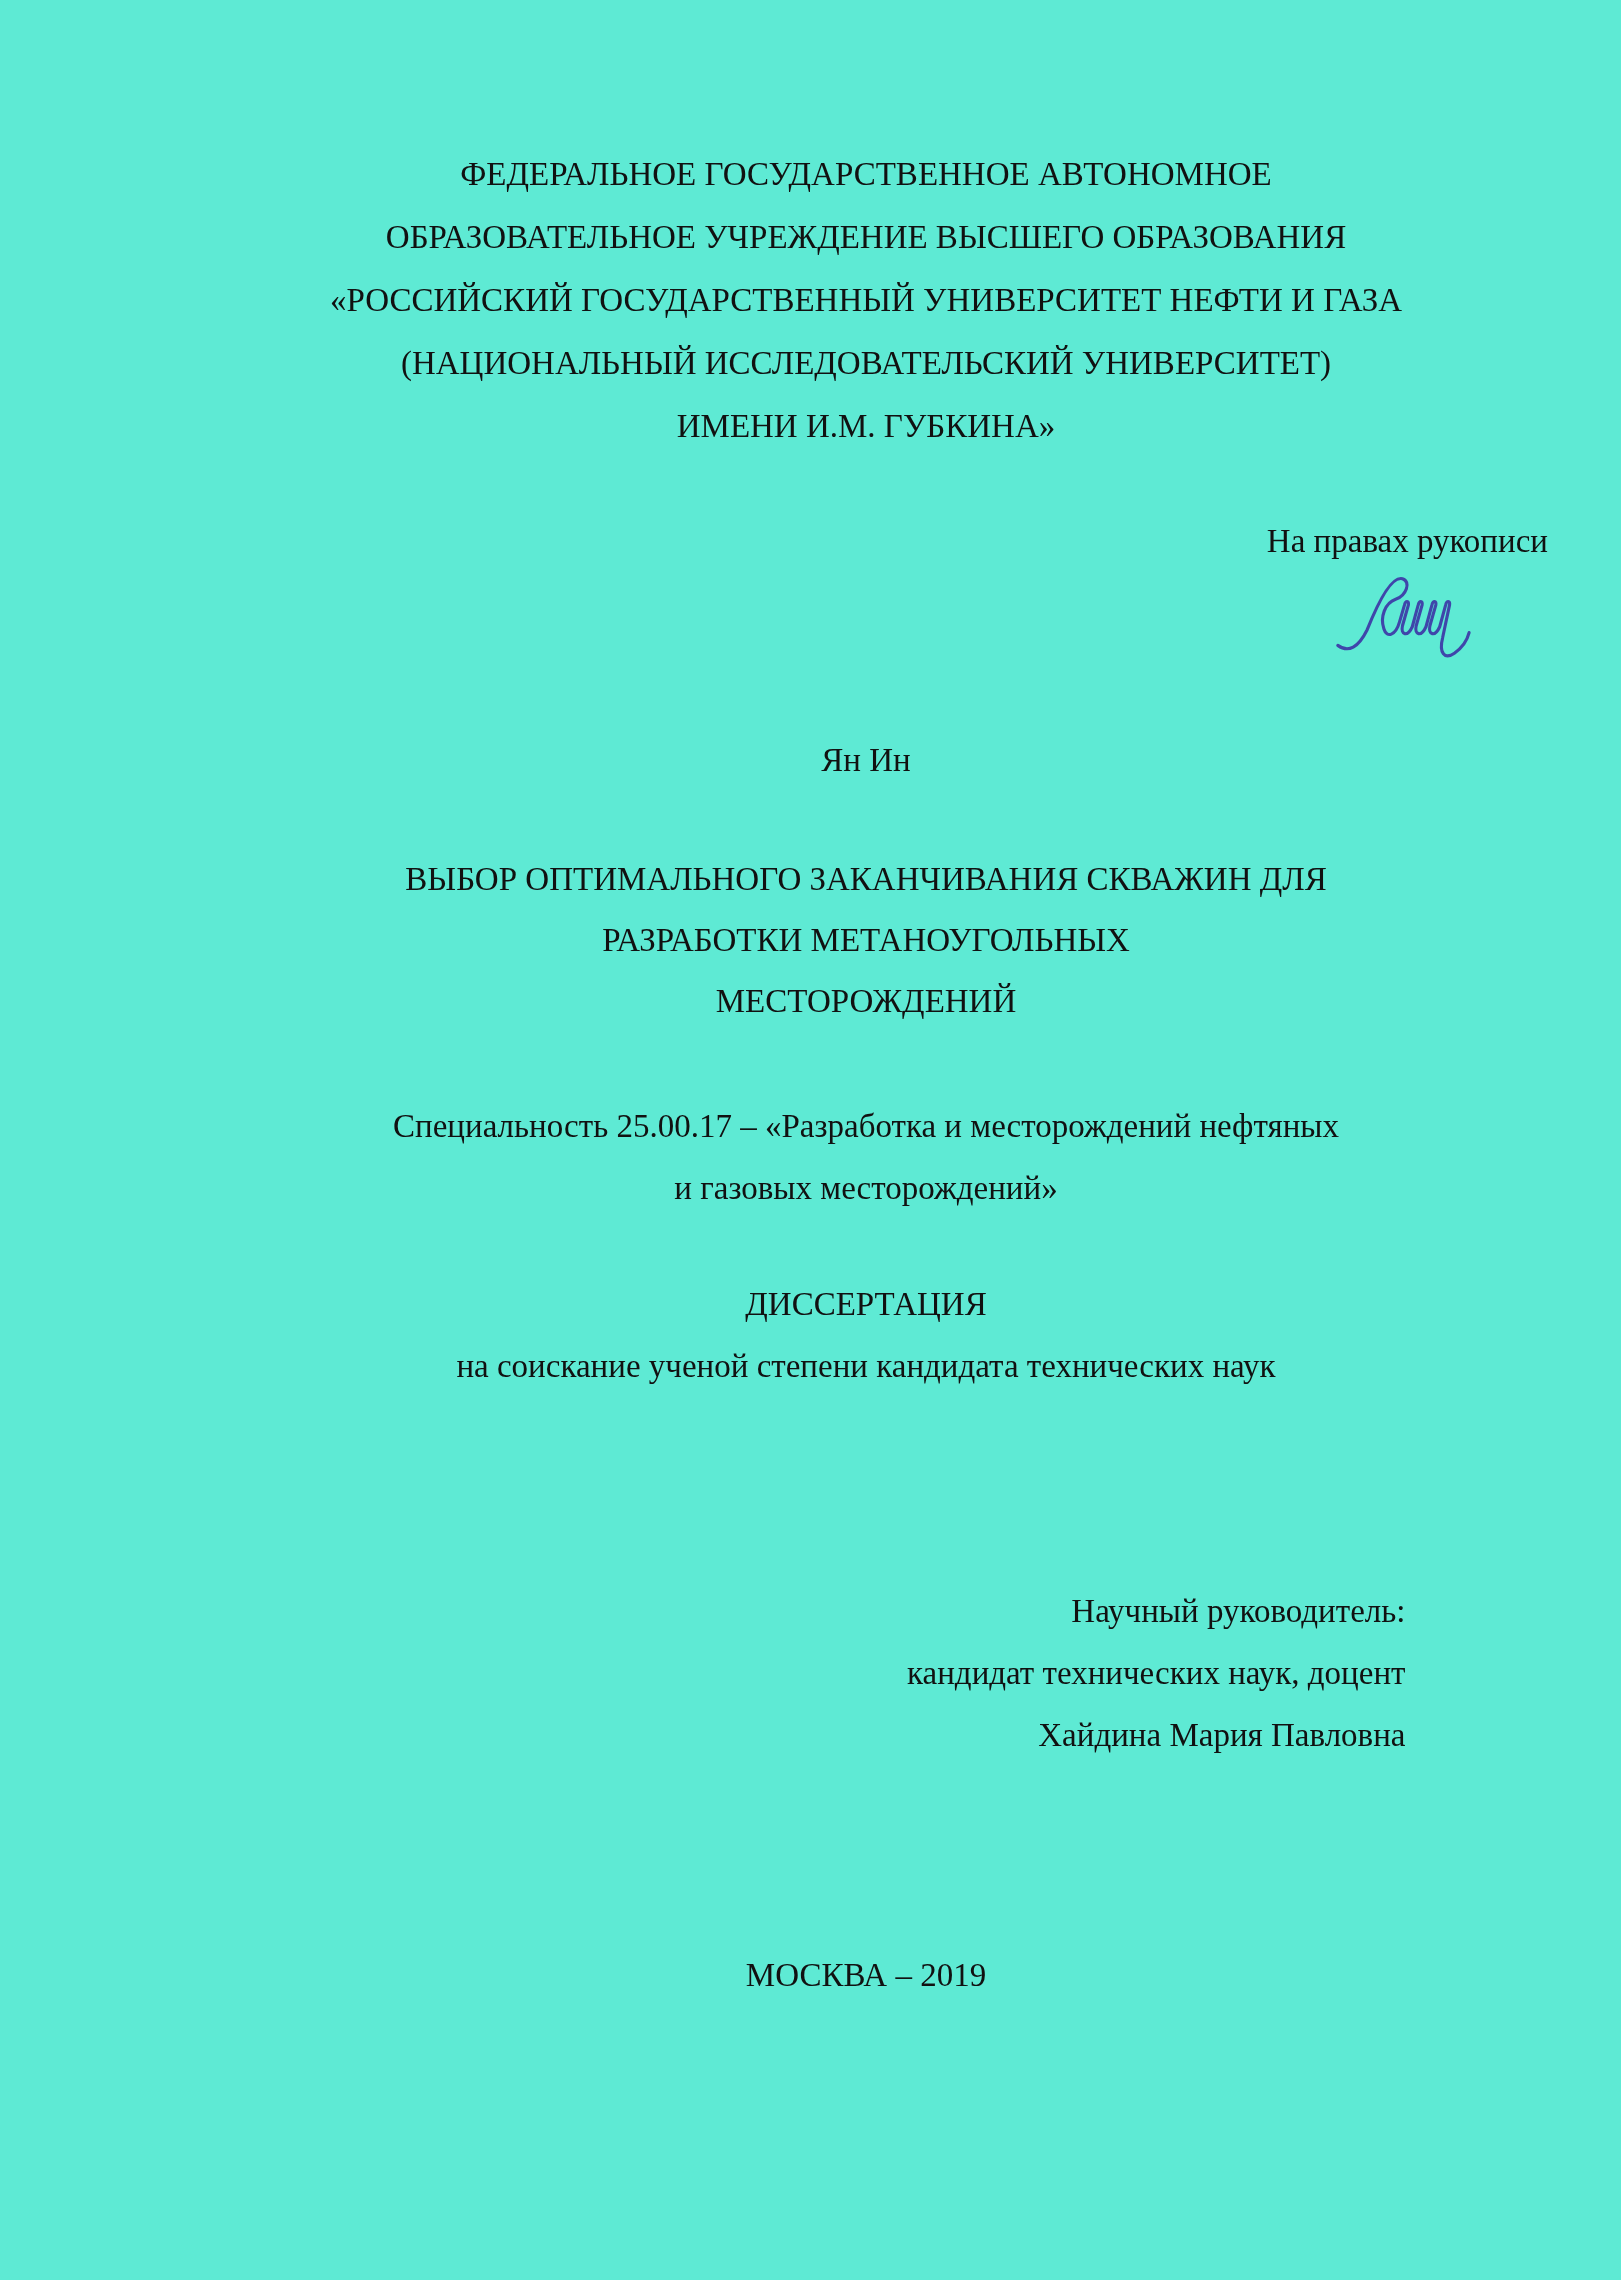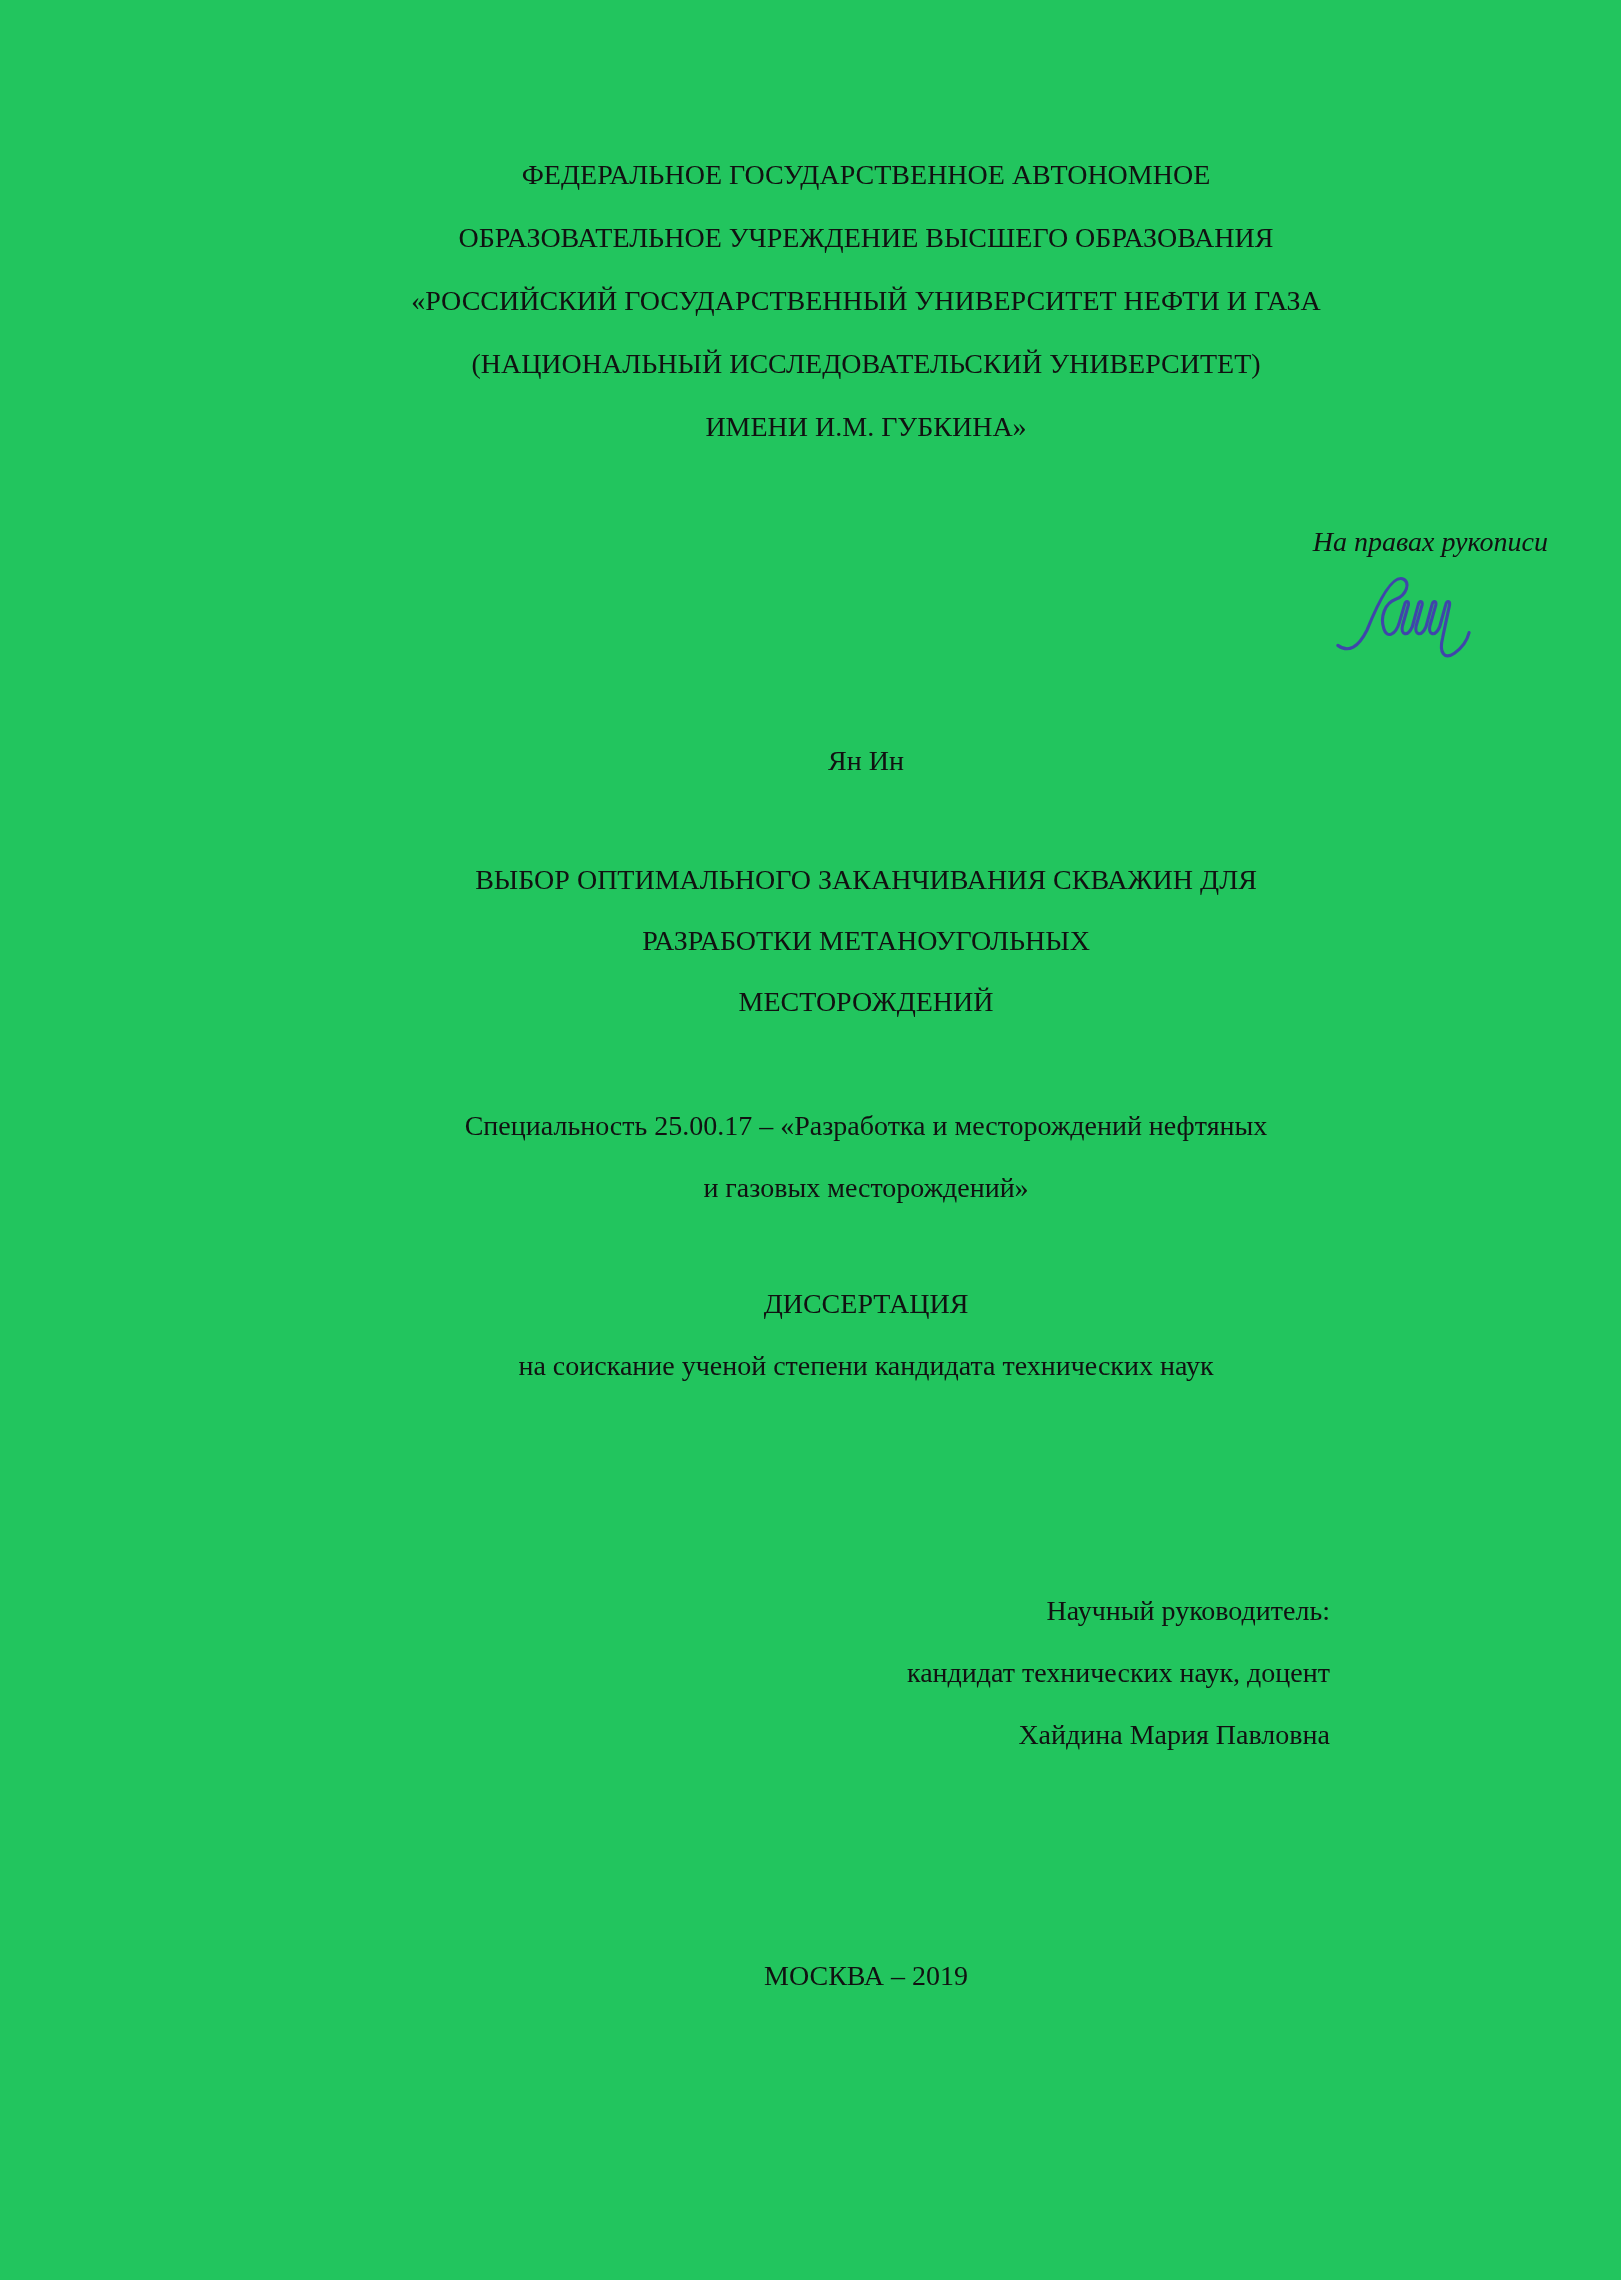--- a/index.html
+++ b/index.html
@@ -1,39 +1,38 @@
 <!DOCTYPE html>
 <html lang="ru"><head>
 <meta charset="utf-8">
 <style>
   html,body{margin:0;padding:0;background:#ffffff;}
   .page{
     position:relative;
     width:1621px;
     height:2281px;
-    background:#22c55e;
+    background:#5eead4;
     font-family:"Liberation Serif", serif;
     color:#111111;
-    font-size:28px;
+    font-size:33px;
     overflow:hidden;
   }
   .block{
     position:absolute;
     left:231px;
     right:120px;
     text-align:center;
   }
   .institution{top:143px;line-height:63px;}
   .manuscript-note{
     position:absolute;
     top:520px;
     right:73px;
     text-align:right;
     line-height:43px;
-    font-style:italic;
   }
   .signature-wrap{
     position:absolute;
     left:1330px;
     top:565px;
     width:192px;
     height:98px;
   }
   .author{top:730px;line-height:61px;}
   .title{top:849px;line-height:61px;}

